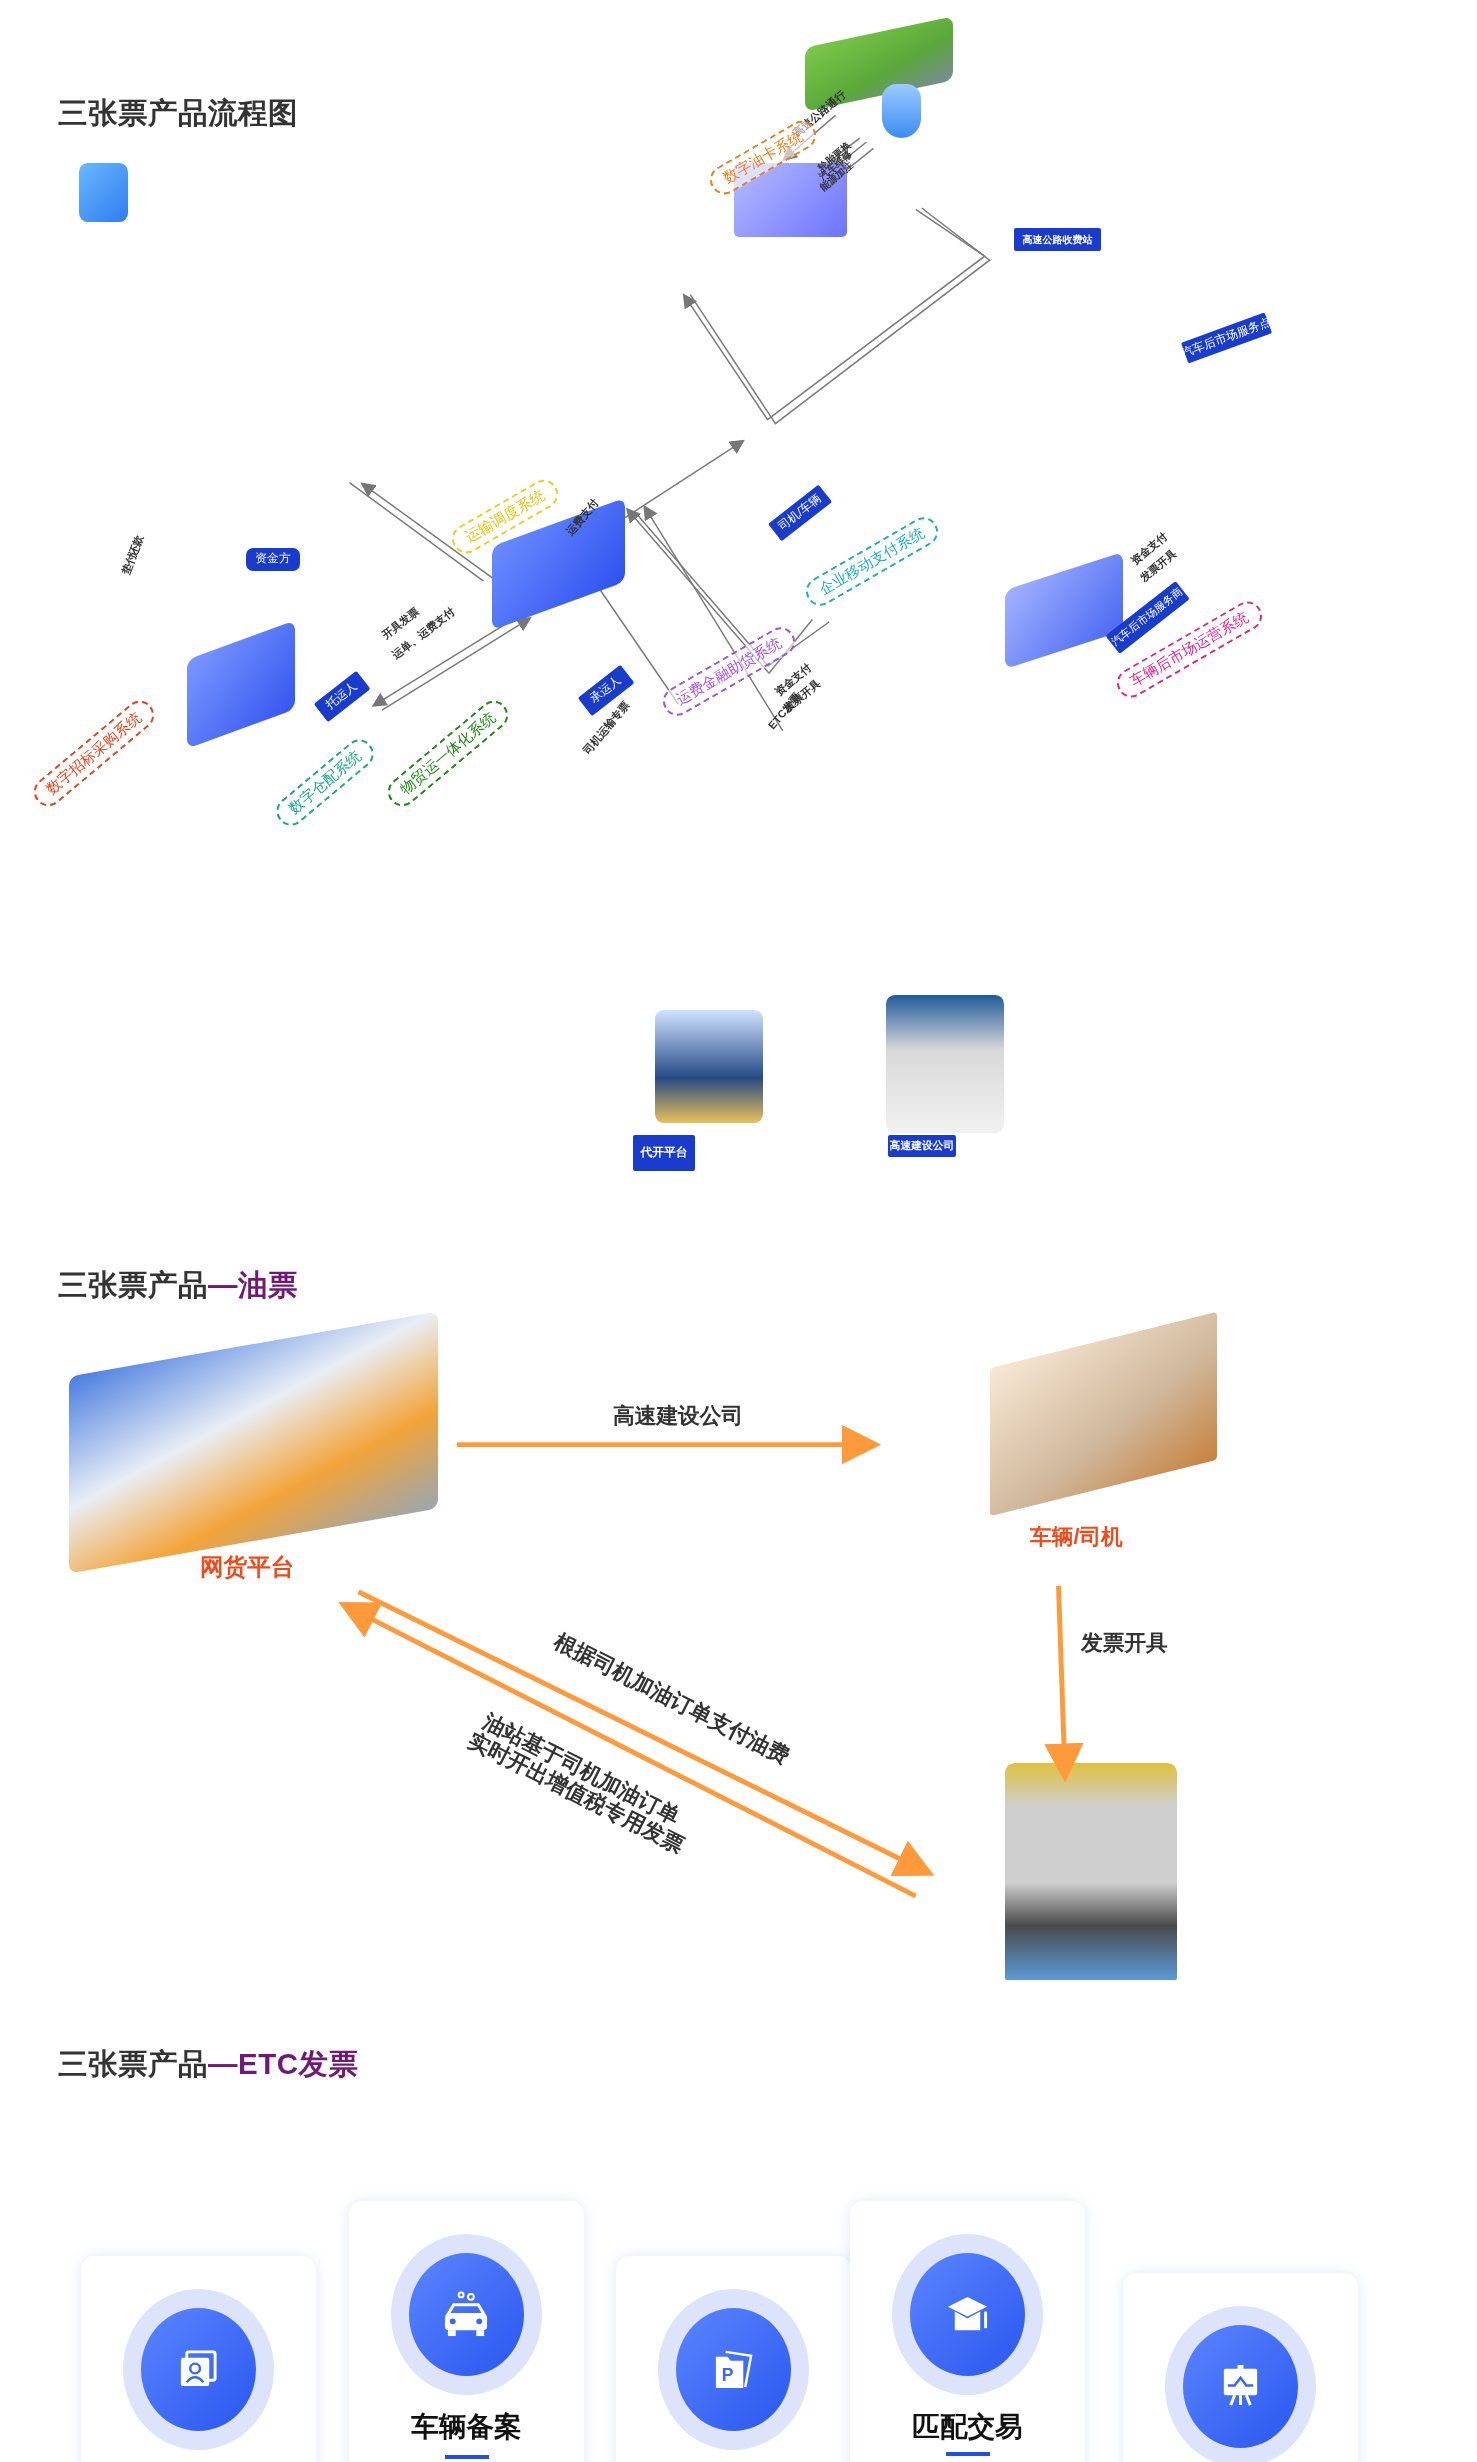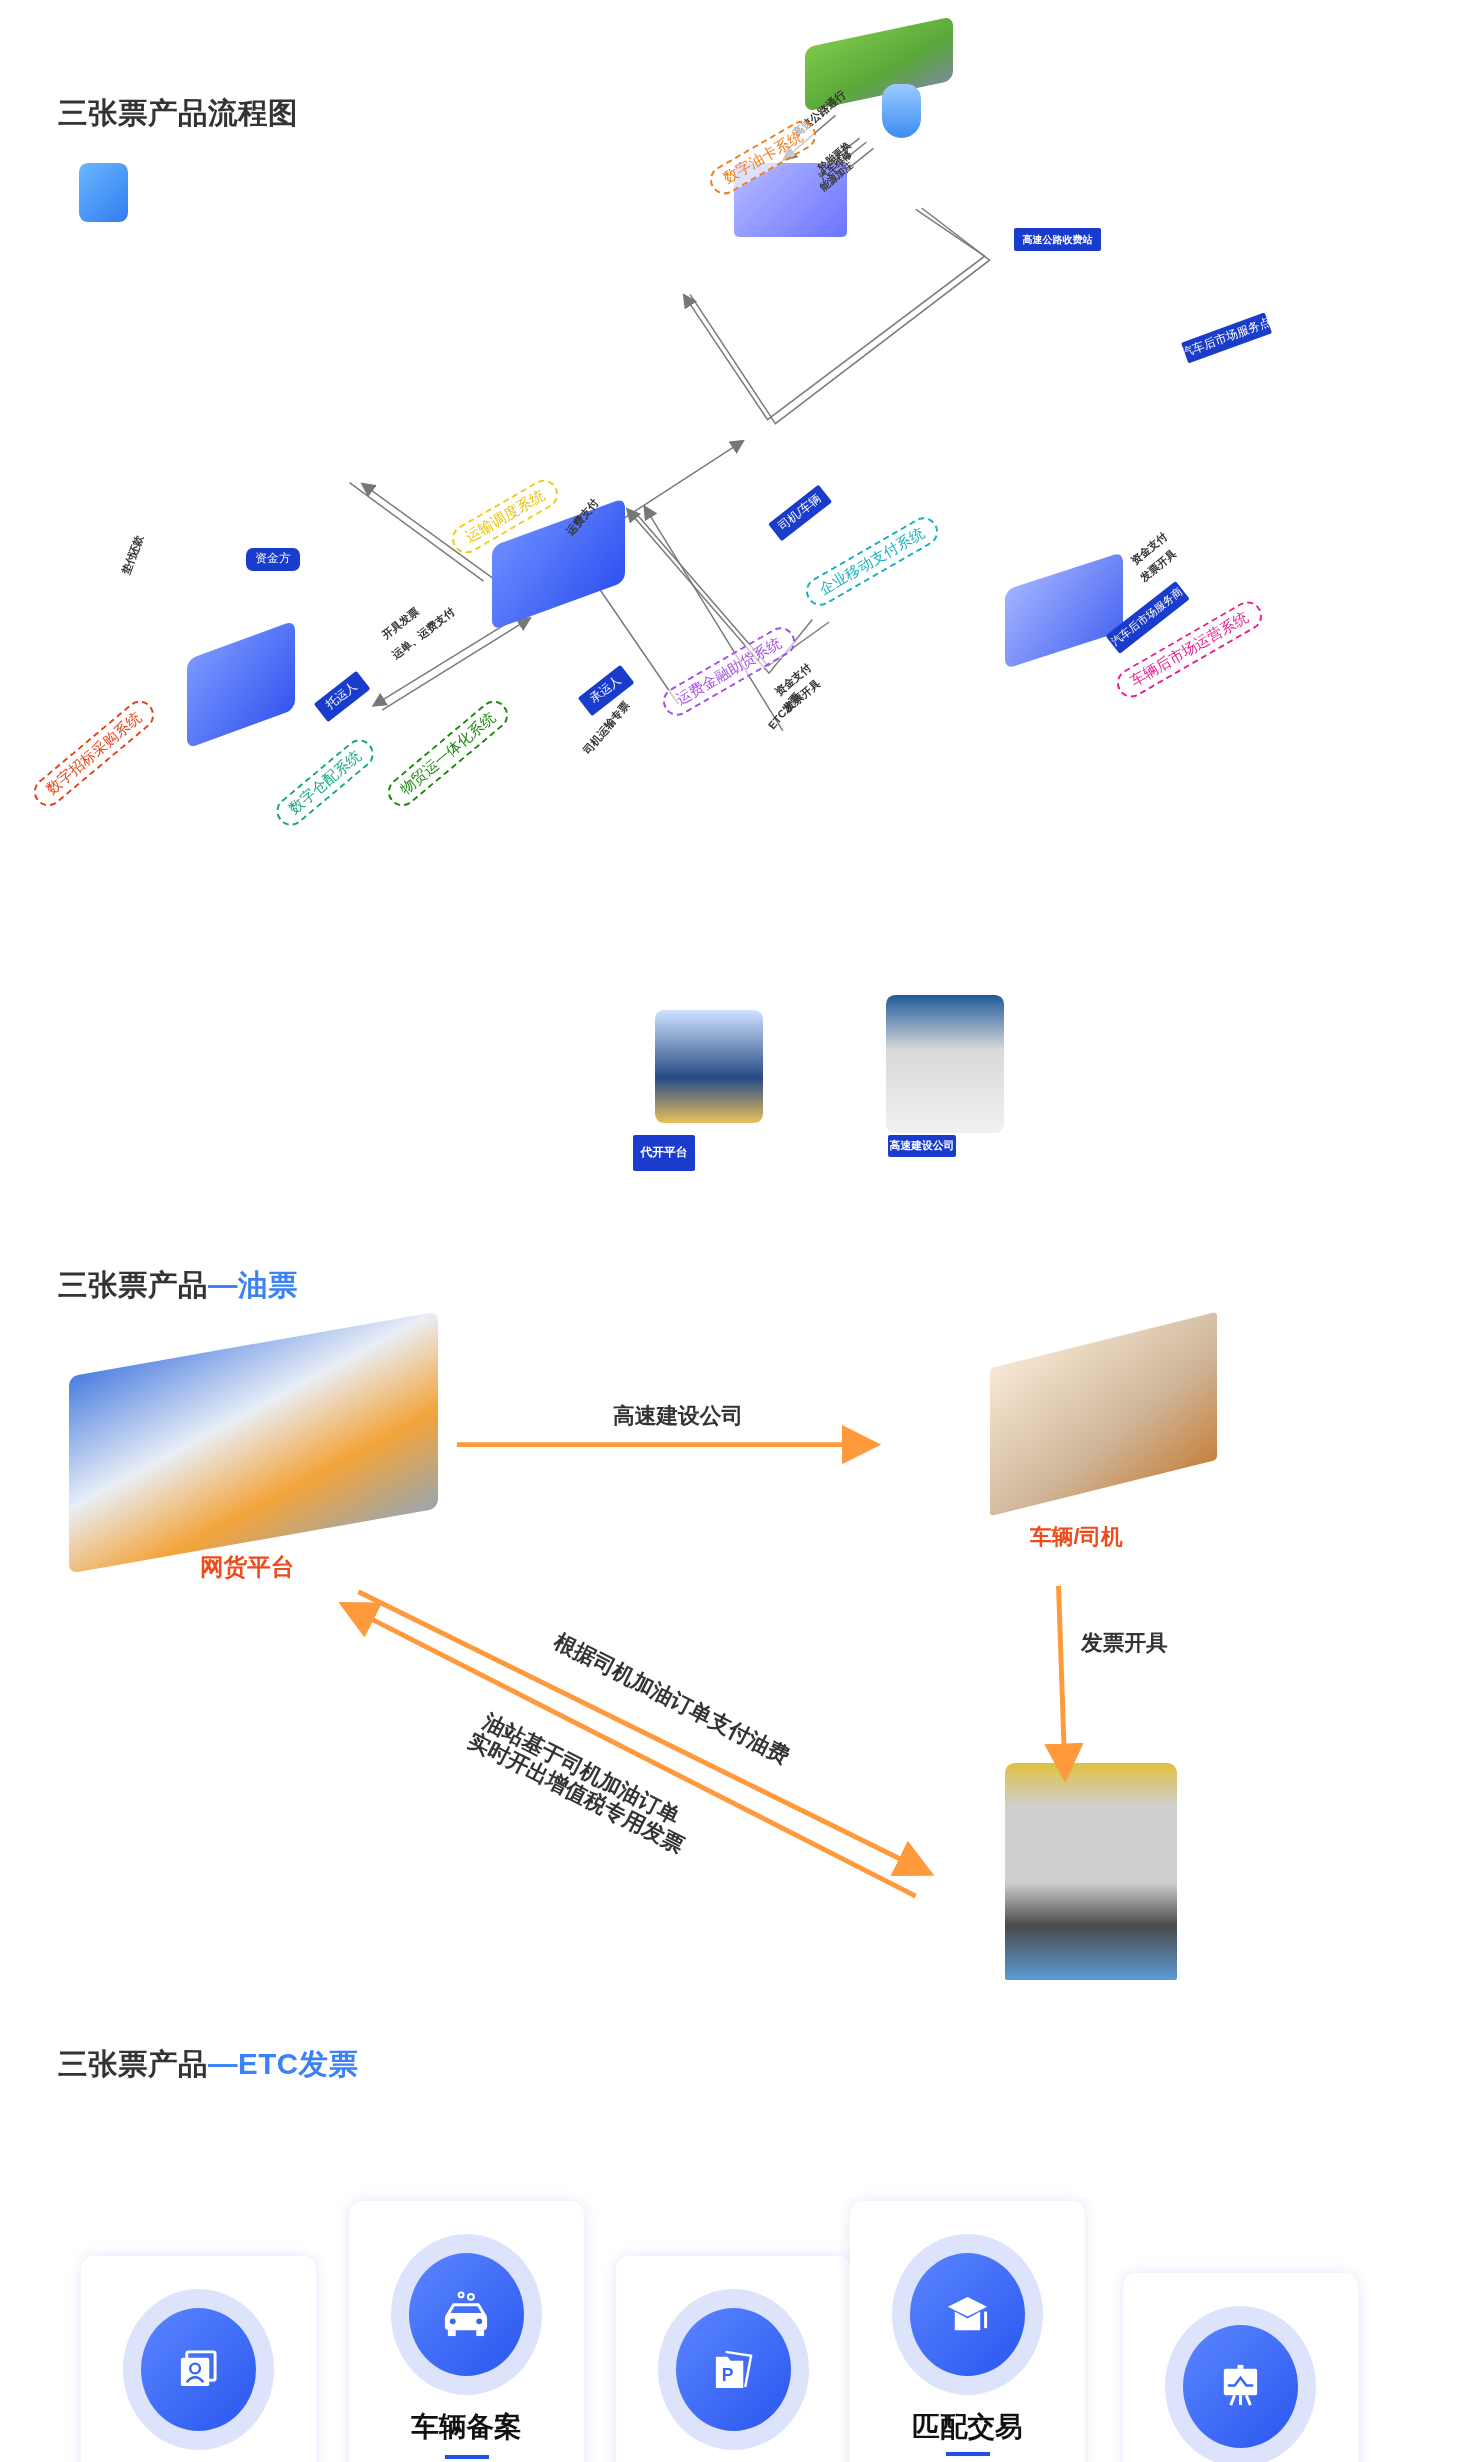--- a/index.html
+++ b/index.html
@@ -1,18 +1,18 @@
 <!DOCTYPE html>
 <html style="font-size:7.9px"><head>
 <meta charset="utf-8">
 <style>
   * { box-sizing: border-box; margin: 0; padding: 0; }
   body { width: 1477px; height: 3480px; background: #ffffff; font-family: "Liberation Sans", "DejaVu Sans", sans-serif; position: relative; overflow: hidden; color: #333; }
   .section-title { position: absolute; left: 58px; font-size: 29.5px; font-weight: 700; color: #333; letter-spacing: 0.5px; white-space: nowrap; }
-  .section-title .accent { color: #3b82f6; }
+  .section-title .accent { color: #701a75; }
 
   
   .node-label { position: absolute; background: #1a3ccc; color: #fff; font-size: 15.8px; font-weight: 700; text-align: center; border-radius: 2px; display: flex; align-items: center; justify-content: center; white-space: nowrap; }
   .node-label.thin { font-weight: 400; }
   .edge-label { position: absolute; font-size: 14.8px; font-weight: 700; color: #333; white-space: nowrap; transform-origin: left center; }
   .sys-tag { position: absolute; font-size: 21.7px; padding: 3px 12.8px; border: 2.5px dashed; border-radius: 19.7px; white-space: nowrap; transform-origin: center center; background: rgba(255,255,255,0.6); }
 
   
   .illus { position: absolute; border-radius: 8.9px; }
 

